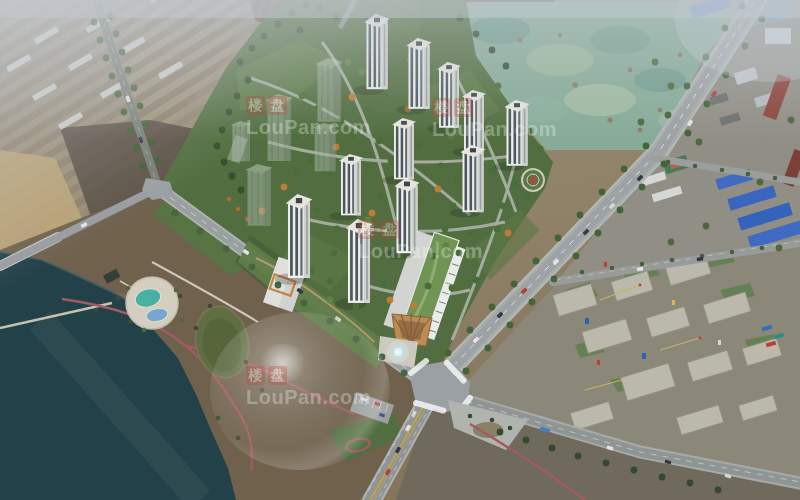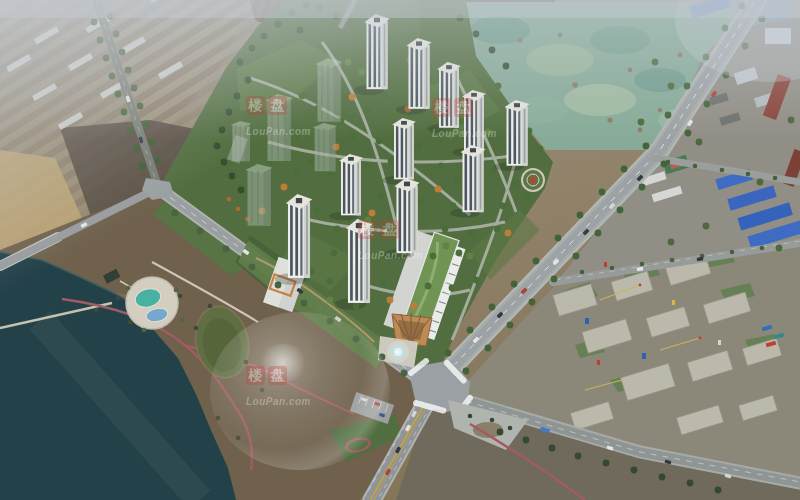--- a/index.html
+++ b/index.html
@@ -9,21 +9,21 @@
   .flare{position:absolute;left:210px;top:312px;width:180px;height:158px;border-radius:50%;pointer-events:none;
     background:radial-gradient(circle at 38% 33%, rgba(255,255,255,.34) 0%, rgba(255,255,255,.14) 30%,
       rgba(255,255,255,.06) 55%, rgba(255,255,255,.20) 70%, rgba(255,255,255,0) 77%);}
   .flare .hot{position:absolute;left:26%;top:20%;width:52px;height:38px;border-radius:50%;
     background:radial-gradient(circle, rgba(255,255,255,.55), rgba(255,255,255,0) 70%);}
   
   .wm{position:absolute;opacity:.34;pointer-events:none;line-height:1;}
   .wm-boxes{display:flex;gap:3px;}
   .wm-box{display:inline-block;width:19px;height:19px;border-radius:3px;background:rgba(194,59,46,.80);
     color:rgba(255,255,255,.92);font-weight:bold;font-size:14px;line-height:19px;text-align:center;}
-  .wm-en{margin-top:12px;font-weight:bold;font-size:10px;letter-spacing:.5px;color:rgba(255,255,255,.85);font-style:italic;}
+  .wm-en{margin-top:2px;font-weight:bold;font-size:20px;letter-spacing:.5px;color:rgba(255,255,255,.85);}
 </style>
 </head>
 <body>
 
 <div class="stage">
 <svg width="800" height="500" viewBox="0 0 800 500">
   <defs>
     <linearGradient id="hazeTop" x1="0" y1="0" x2="0" y2="1">
       <stop offset="0" stop-color="#cdd3db" stop-opacity=".5"></stop>
       <stop offset="1" stop-color="#cdd3db" stop-opacity="0"></stop>

